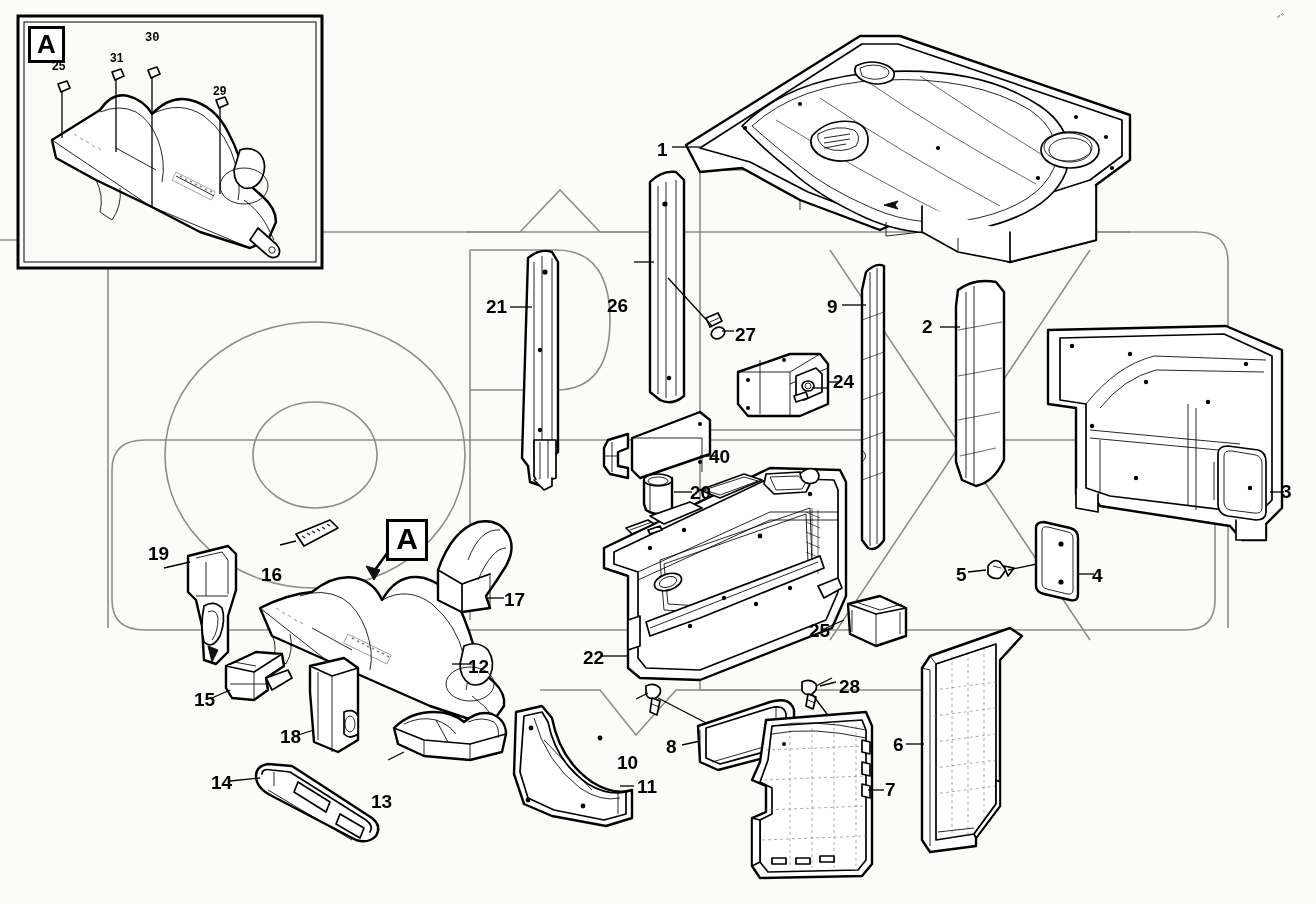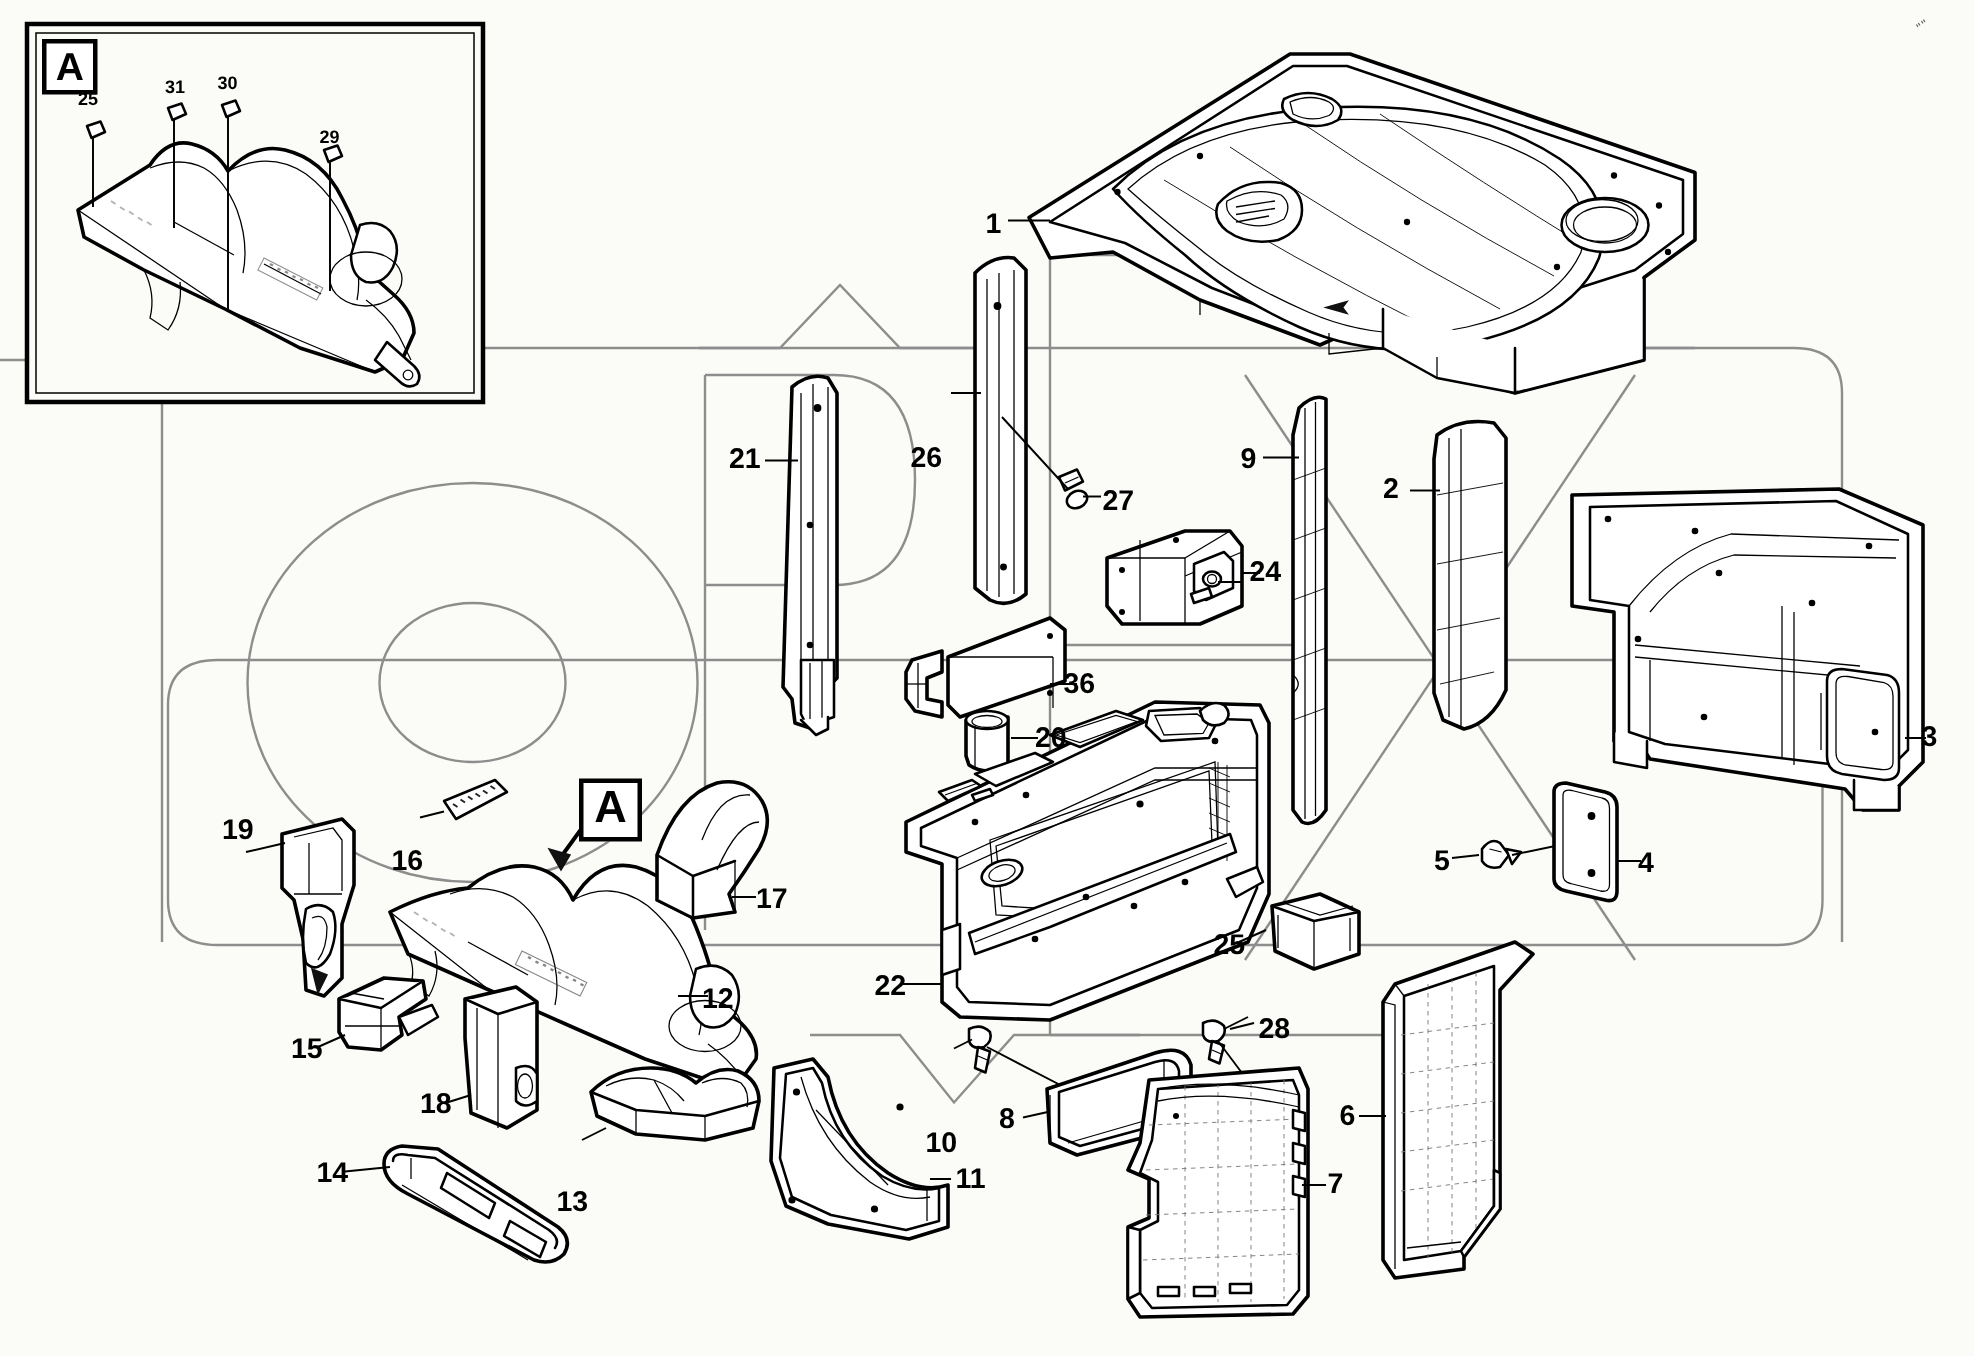--- a/index.html
+++ b/index.html
@@ -619,32 +619,32 @@
     </g>
     <path class="dk" d="M366 566 l14 4 -6 10 z"></path>
   </svg>
 
   <div class="detail-label mini" style="left:28px;top:26px;">A</div>
 
   <div class="detail-label" style="left:386px;top:519px;">A</div>
 
   <div class="callout small" style="left:52px;top:60px;">25</div>
   <div class="callout small" style="left:110px;top:52px;">31</div>
-  <div class="callout small" style="left:145px;top:49px;">30</div>
+  <div class="callout small" style="left:145px;top:32px;font-family:Liberation Mono, monospace;">30</div>
   <div class="callout small" style="left:213px;top:85px;">29</div>
 
   <div class="callout" style="left:657px;top:140px;">1</div>
   <div class="callout" style="left:607px;top:254px;margin-top:42px;">26</div>
   <div class="callout" style="left:486px;top:297px;">21</div>
   <div class="callout" style="left:735px;top:325px;">27</div>
   <div class="callout" style="left:827px;top:297px;">9</div>
   <div class="callout" style="left:922px;top:317px;">2</div>
   <div class="callout" style="left:833px;top:372px;">24</div>
   <div class="callout" style="left:1281px;top:482px;">3</div>
-  <div class="callout" style="left:709px;top:447px;">36</div>
+  <div class="callout" style="left:709px;top:447px;">40</div>
   <div class="callout" style="left:690px;top:483px;">20</div>
   <div class="callout" style="left:261px;top:537px;margin-top:28px;">16</div>
   <div class="callout" style="left:148px;top:544px;">19</div>
   <div class="callout" style="left:504px;top:590px;">17</div>
   <div class="callout" style="left:956px;top:565px;">5</div>
   <div class="callout" style="left:1092px;top:566px;">4</div>
   <div class="callout" style="left:809px;top:621px;">25</div>
   <div class="callout" style="left:583px;top:648px;">22</div>
   <div class="callout" style="left:468px;top:657px;">12</div>
   <div class="callout" style="left:194px;top:690px;">15</div>

